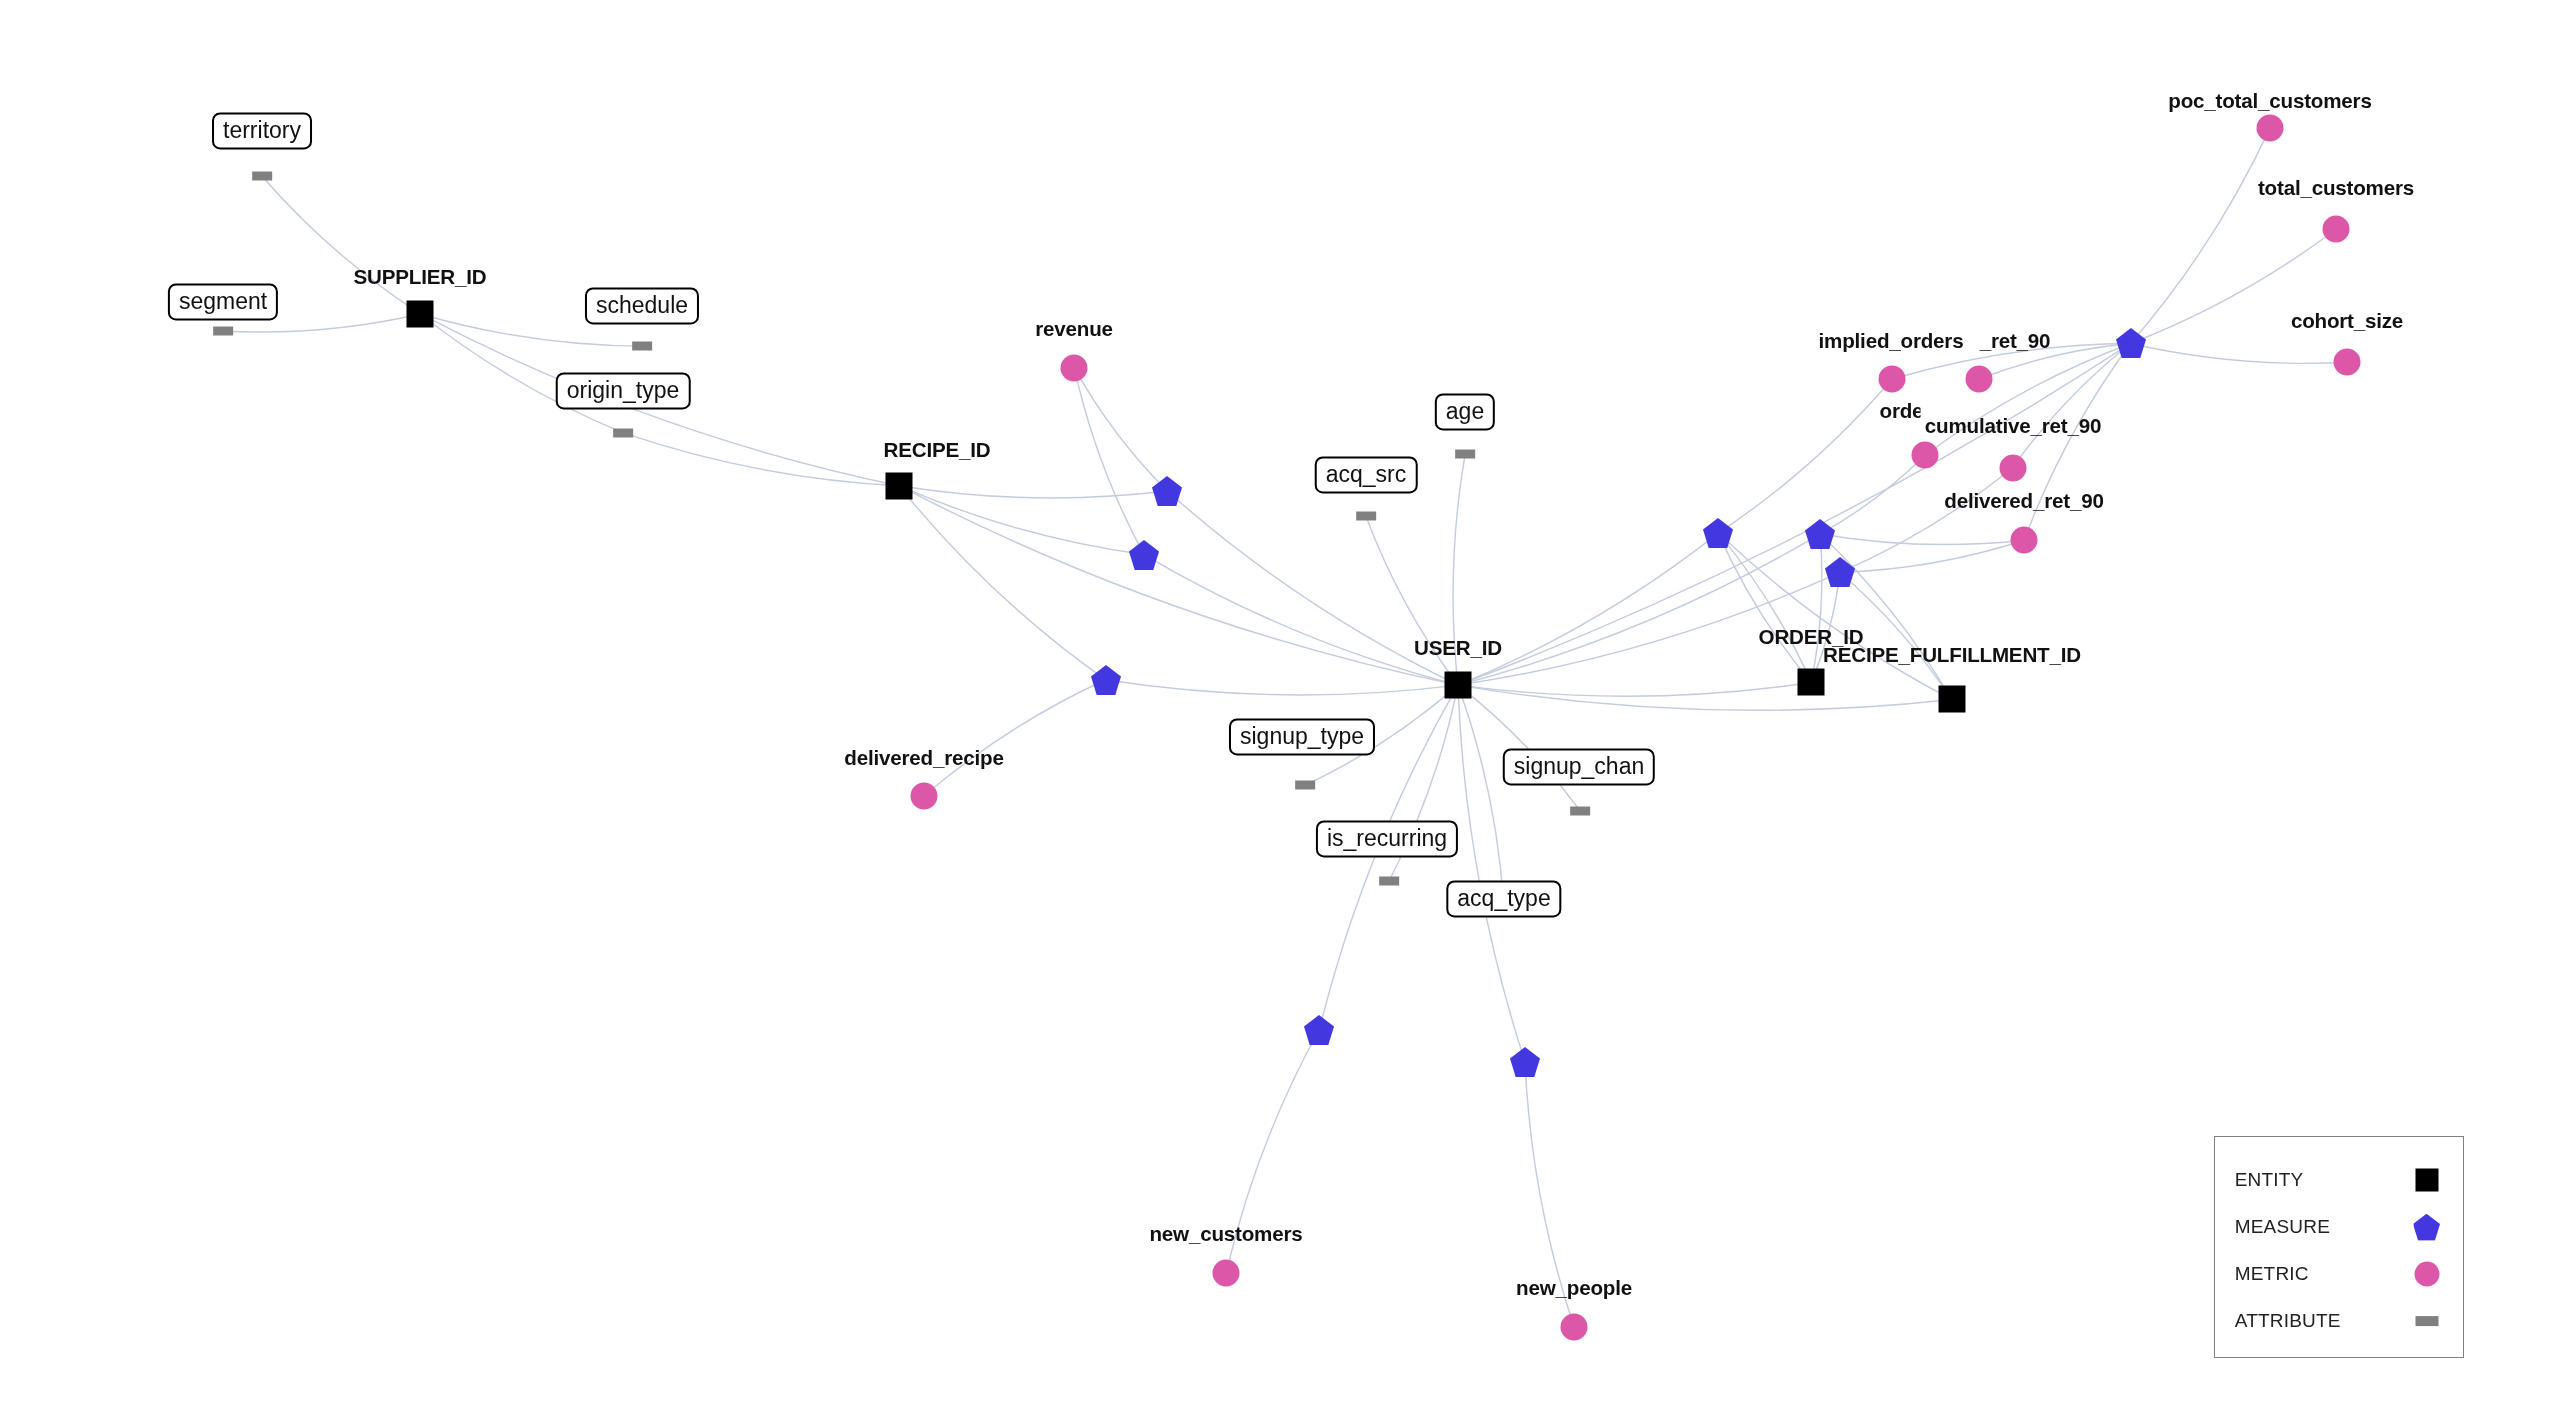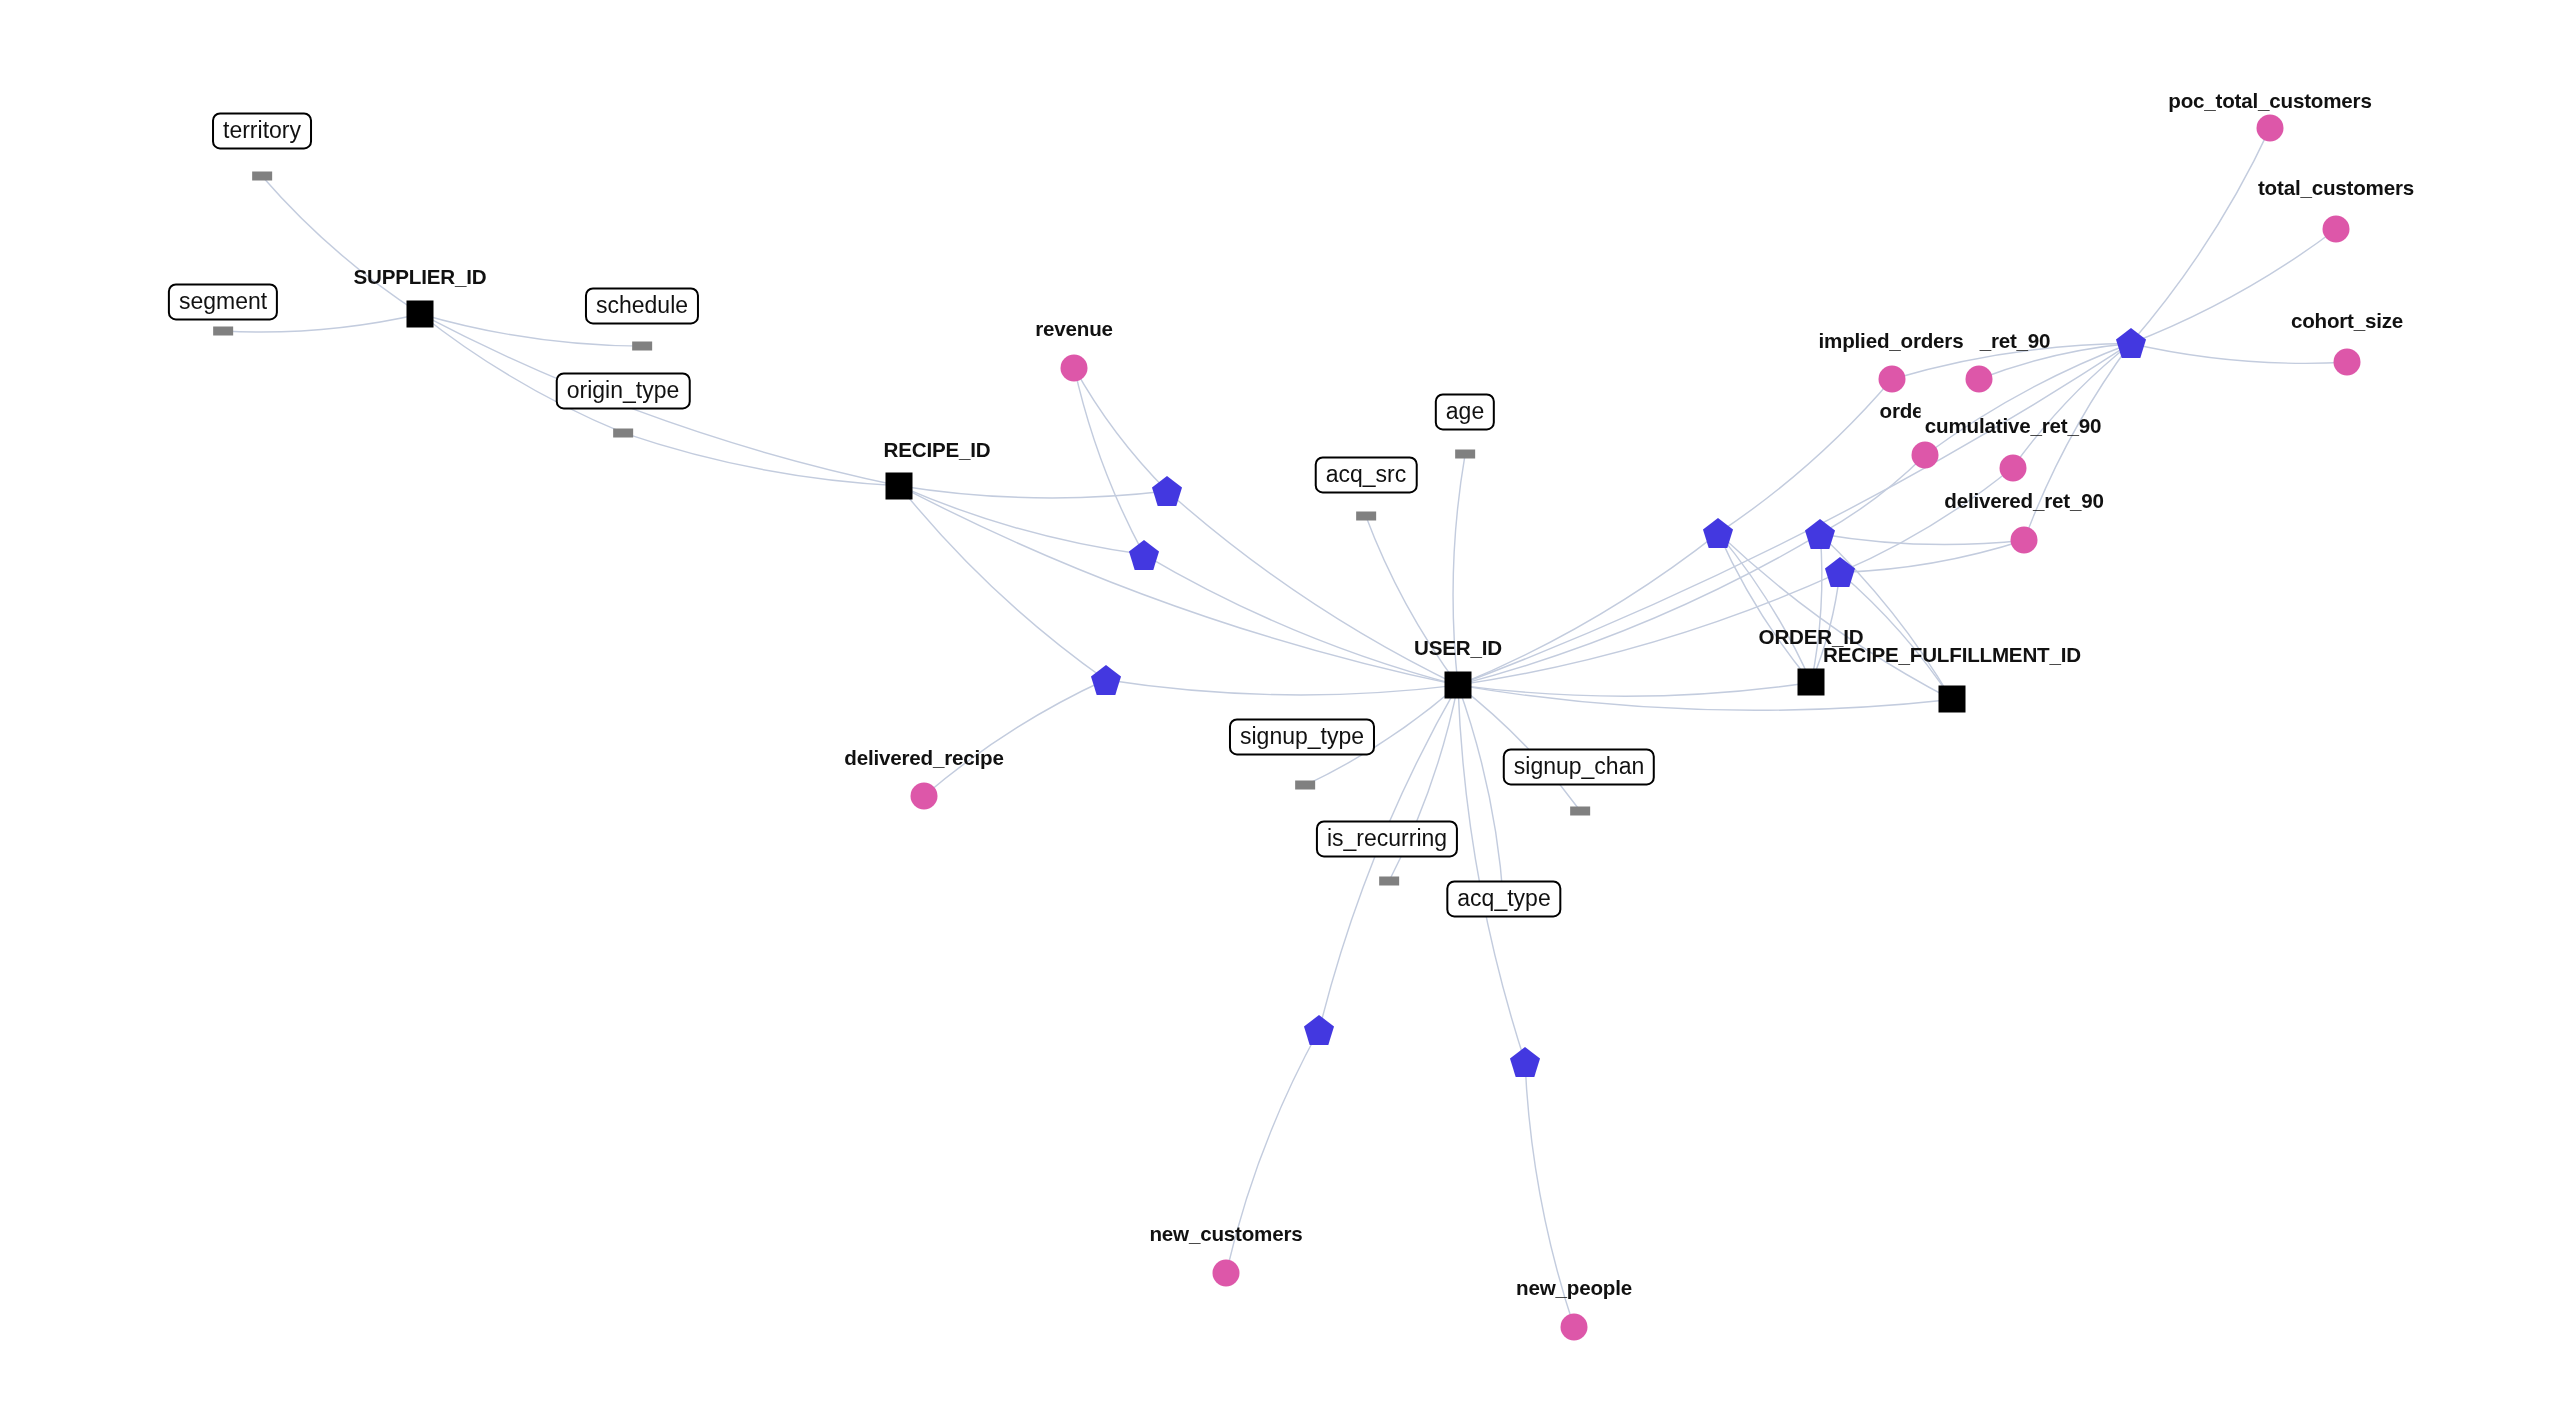--- a/index.html
+++ b/index.html
@@ -240,15 +240,41 @@
       <div class="attr-chip" style="left: 642px; top: 306px;">schedule</div>
       <div class="attr-chip" style="left: 623px; top: 391px;">origin_type</div>
       <div class="attr-chip" style="left: 1465px; top: 412px;">age</div>
       <div class="attr-chip" style="left: 1366px; top: 475px;">acq_src</div>
       <div class="attr-chip" style="left: 1302px; top: 737px;">signup_type</div>
       <div class="attr-chip" style="left: 1579px; top: 767px;">signup_chan</div>
       <div class="attr-chip" style="left: 1387px; top: 839px;">is_recurring</div>
       <div class="attr-chip" style="left: 1504px; top: 899px;">acq_type</div>
     </div>
 
+  <div id="legend">
+    <div class="legend-row">
+      <span class="legend-label">ENTITY</span>
+      <span class="legend-swatch">
+          <i class="sw-entity"></i>
+        </span>
+    </div>
+    <div class="legend-row">
+      <span class="legend-label">MEASURE</span>
+      <span class="legend-swatch">
+          <i class="sw-measure"></i>
+        </span>
+    </div>
+    <div class="legend-row">
+      <span class="legend-label">METRIC</span>
+      <span class="legend-swatch">
+          <i class="sw-metric"></i>
+        </span>
+    </div>
+    <div class="legend-row">
+      <span class="legend-label">ATTRIBUTE</span>
+      <span class="legend-swatch">
+          <i class="sw-attribute"></i>
+        </span>
+    </div>
+  </div>
 
 </div>
 
 
 </body></html>

